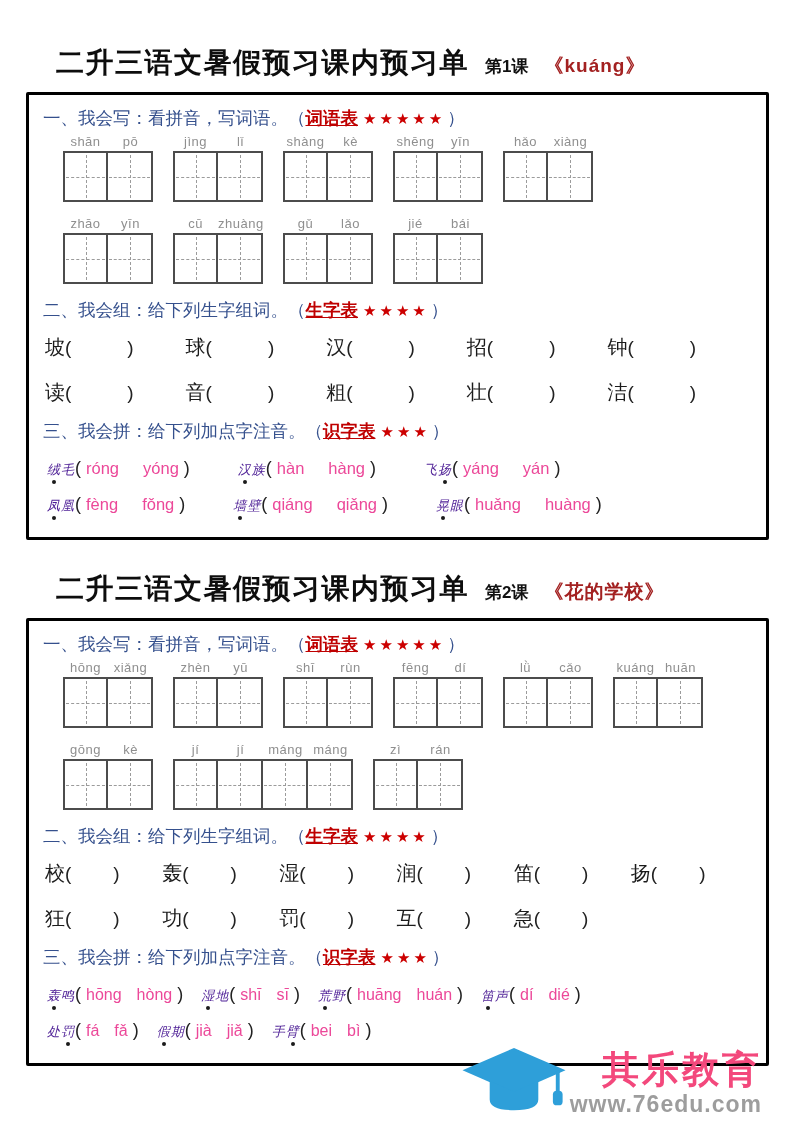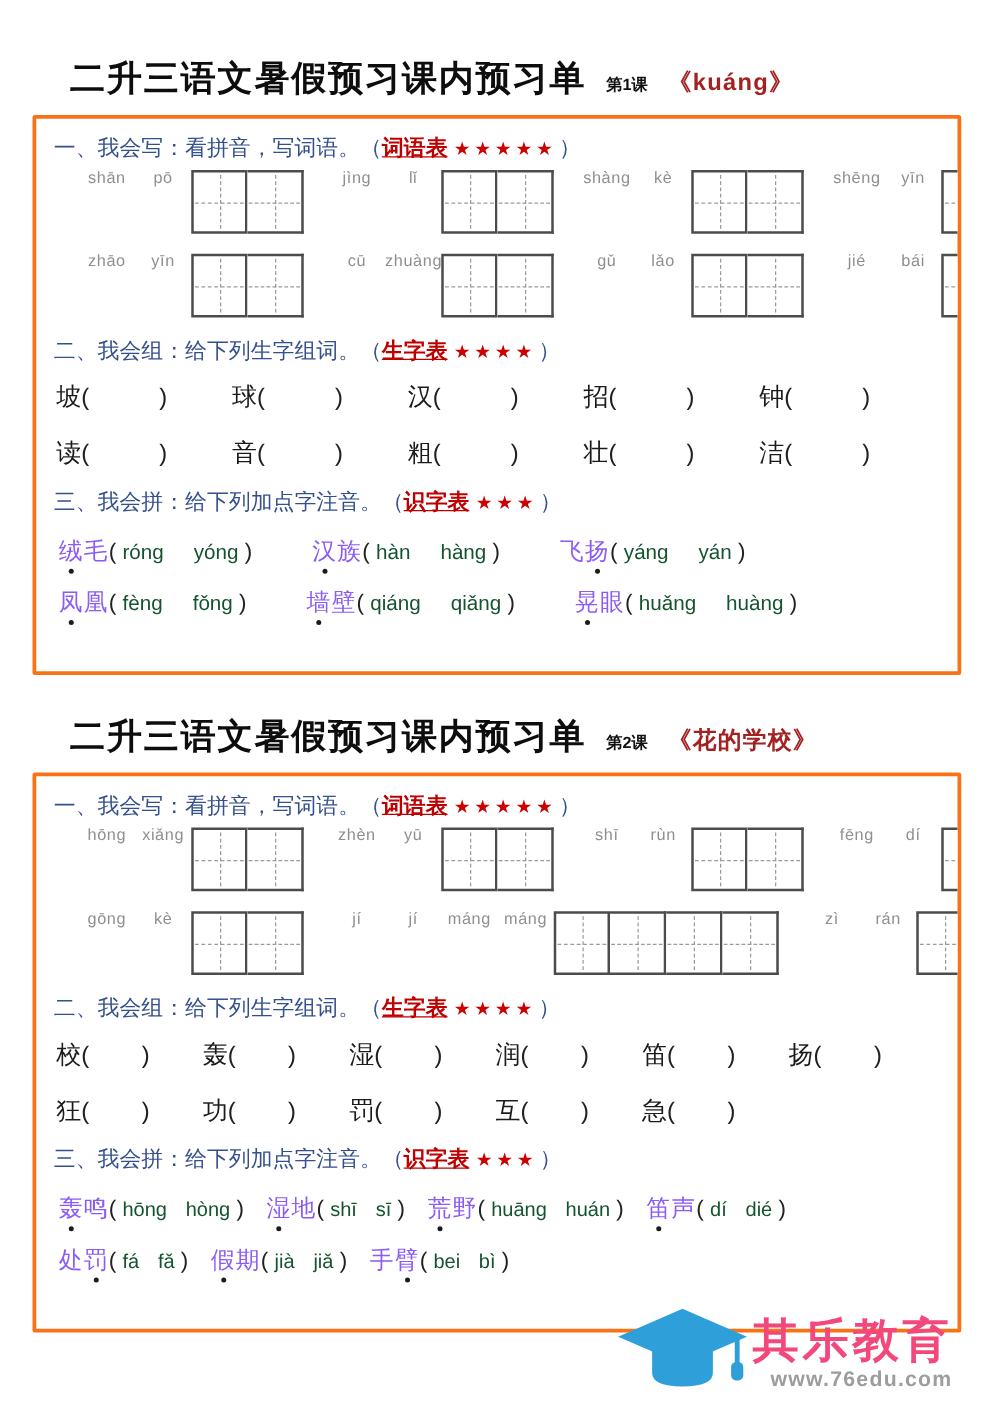--- a/index.html
+++ b/index.html
@@ -5,64 +5,64 @@
   html,body{margin:0;padding:0;}
   body{
     width:793px;height:1122px;position:relative;background:#ffffff;
     font-family:"Liberation Sans","DejaVu Sans",sans-serif;color:#1a1a1a;overflow:hidden;
   }
   .ws{position:absolute;left:0;width:793px;}
   #ws0{top:44px;}
   #ws1{top:570px;}
   .ws-title{display:flex;align-items:baseline;gap:16px;padding-left:56px;height:40px;}
   .main-title{font-size:28px;font-weight:bold;color:#0d0d0d;letter-spacing:1.5px;white-space:nowrap;}
-  .lesson-no{font-size:13px;font-weight:bold;color:#111;white-space:nowrap;}
+  .lesson-no{font-size:17px;font-weight:bold;color:#111;white-space:nowrap;}
   .lesson-name{font-size:19px;font-weight:bold;color:#a32121;white-space:nowrap;letter-spacing:1px;}
   .box{
-    margin:8px 24px 0 26px;border:3px solid #f97316;border-radius:2px;
+    margin:8px 24px 0 26px;border:3px solid #000000;border-radius:2px;
     height:448px;box-sizing:border-box;padding:4px 12px 0 12px;background:#fff;overflow:hidden;
   }
   .sec-heading{font-size:17.5px;color:#35508d;margin:7px 0 4px 2px;display:flex;align-items:center;white-space:nowrap;font-weight:500;}
   .h-blue{color:#35508d;}
   .h-red{color:#bf0000;font-weight:bold;text-decoration:underline;}
   .h-stars{color:#cc0000;font-size:15px;letter-spacing:3px;margin:1px 2px 0 5px;}
   
   .py-row{display:flex;gap:20px;margin:3px 0 14px 22px;}
-  .py-group{display:flex;flex-direction:row;}
+  .py-group{display:flex;flex-direction:column;}
   .py-labels{display:flex;}
   .py-label{width:45px;text-align:center;font-size:13px;color:#8f8f8f;letter-spacing:0.5px;}
   .py-cells{display:flex;margin-top:2px;}
   .py-cell{width:45px;height:51px;border:2px solid #4c4c4c;box-sizing:border-box;position:relative;background:#fff;}
   .py-cell + .py-cell{border-left:0;}
   .py-cell::before{content:"";position:absolute;left:50%;top:2px;bottom:2px;border-left:1px dashed #9b9b9b;}
   .py-cell::after{content:"";position:absolute;top:50%;left:1px;right:1px;border-top:1px dashed #9b9b9b;}
   
   .gz-row{display:grid;margin:4px 6px 2px 4px;}
   .gz-item{font-size:20px;color:#1b1b1b;white-space:nowrap;margin:8px 0 6px 0;}
   .gz-paren{font-size:19px;color:#222;}
   .gz-blank{display:inline-block;height:8px;}
   #ws0 .gz-blank{width:56px;}
   #ws1 .gz-blank{width:42px;}
   
   .zy-row{display:flex;margin:15px 0 2px 6px;align-items:baseline;}
   .zy-item{white-space:nowrap;}
   #ws0 .zy-item{margin-right:48px;}
   #ws1 .zy-item{margin-right:18px;}
-  .zy-word{font-size:19px;color:#8b5cf6;letter-spacing:1px;}
+  .zy-word{font-size:13px;color:#4c1d95;letter-spacing:1px;font-style:italic;}
   .zy-char{position:relative;display:inline-block;}
   .dot-char::after{content:"";position:absolute;left:50%;transform:translateX(-50%);bottom:-5px;width:4px;height:4px;border-radius:50%;background:#1b1b1b;}
   .zy-paren{font-size:18px;color:#222;}
-  .zy-opts{display:inline-flex;padding:0 5px;color:#14532d;}
+  .zy-opts{display:inline-flex;padding:0 5px;color:#ec4899;}
   #ws0 .zy-opts{gap:24px;font-size:16.5px;}
   #ws1 .zy-opts{gap:15px;font-size:16px;}
   
   .logo{position:absolute;right:31px;bottom:2px;display:flex;align-items:center;gap:2px;z-index:5;background:transparent;}
   .logo-text{display:flex;flex-direction:column;align-items:flex-end;}
   .logo-brand{font-size:37px;font-weight:bold;color:#f3487c;letter-spacing:3px;line-height:1.1;white-space:nowrap;}
-  .logo-url{font-size:17px;font-weight:bold;color:#9d9d9d;letter-spacing:1px;line-height:1;margin-top:2px;}
+  .logo-url{font-size:23px;font-weight:bold;color:#9d9d9d;letter-spacing:1px;line-height:1;margin-top:2px;}
 </style>
 </head>
 <body>
 
 <div class="ws" id="ws0">
   <div class="ws-title">
     <span class="main-title">二升三语文暑假预习课内预习单</span>
     <span class="lesson-no">第1课</span>
     <span class="lesson-name">《kuáng》</span>
   </div>

